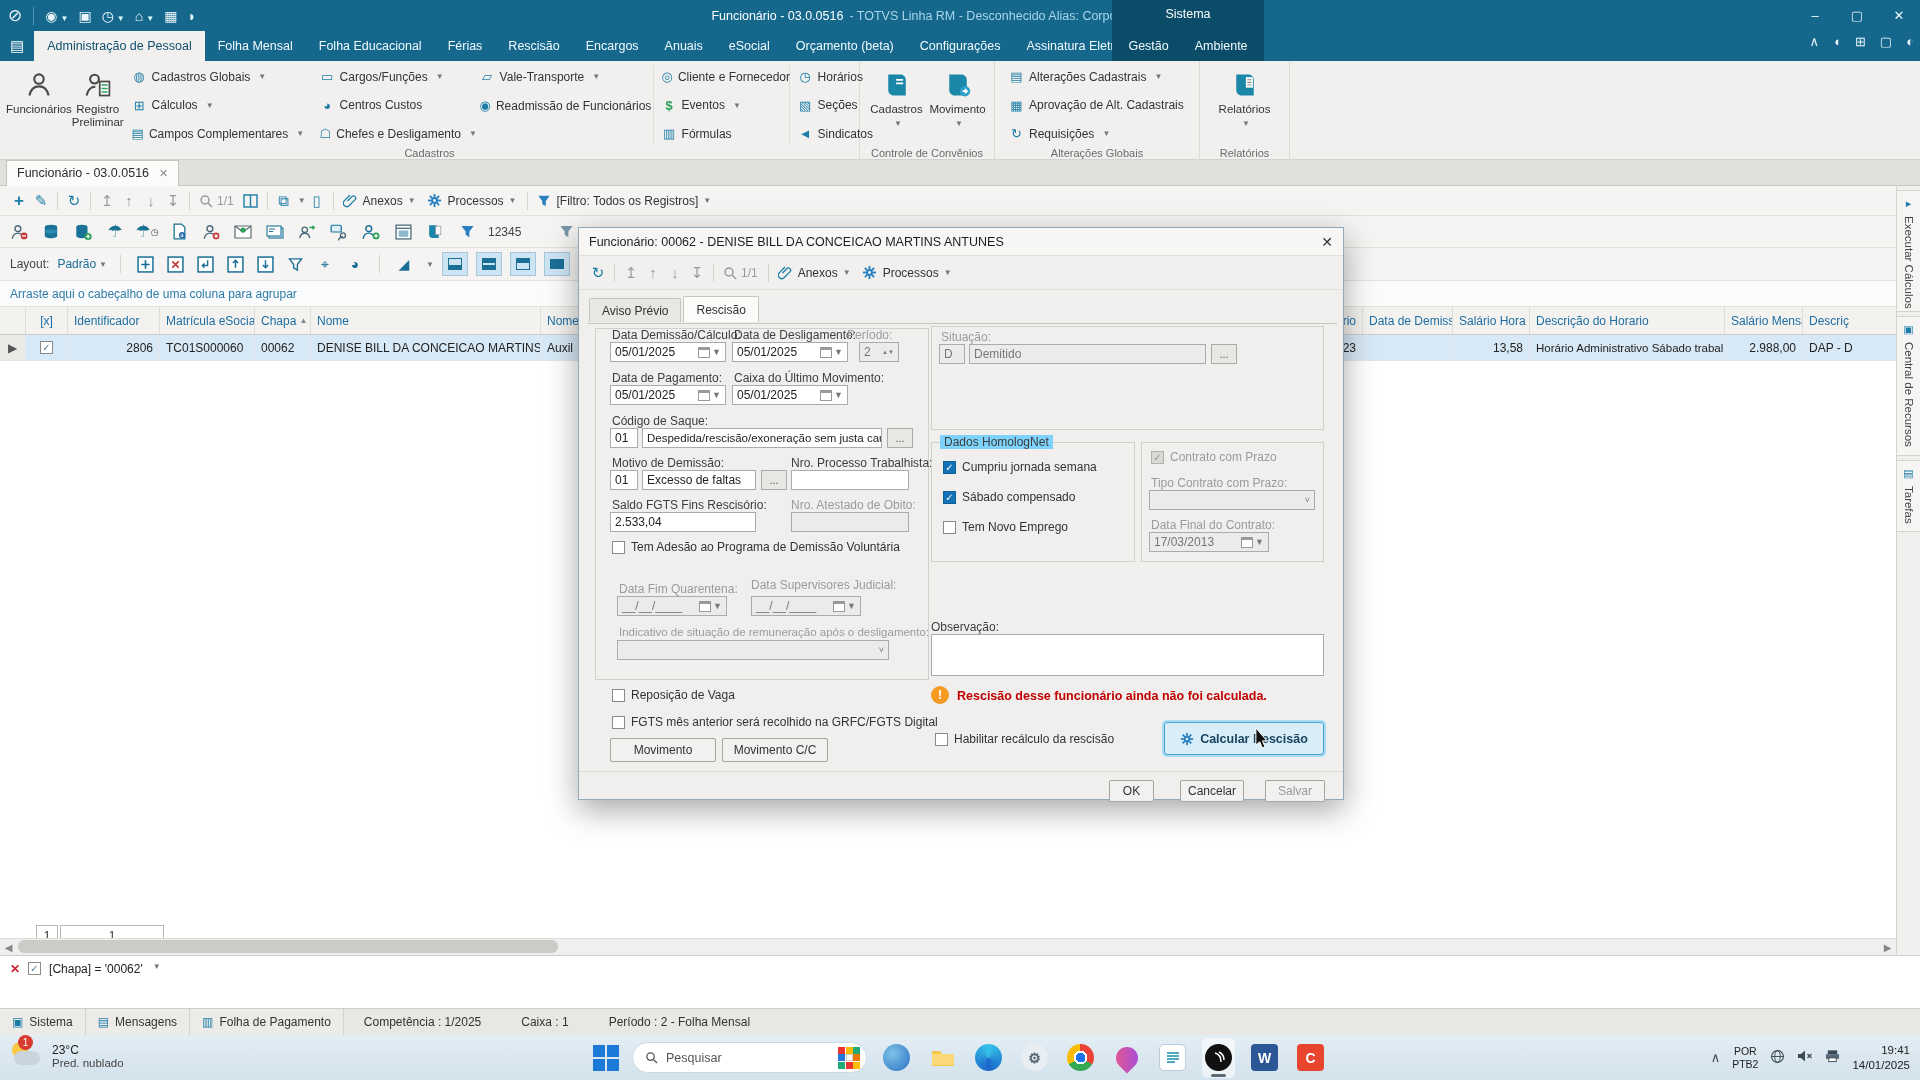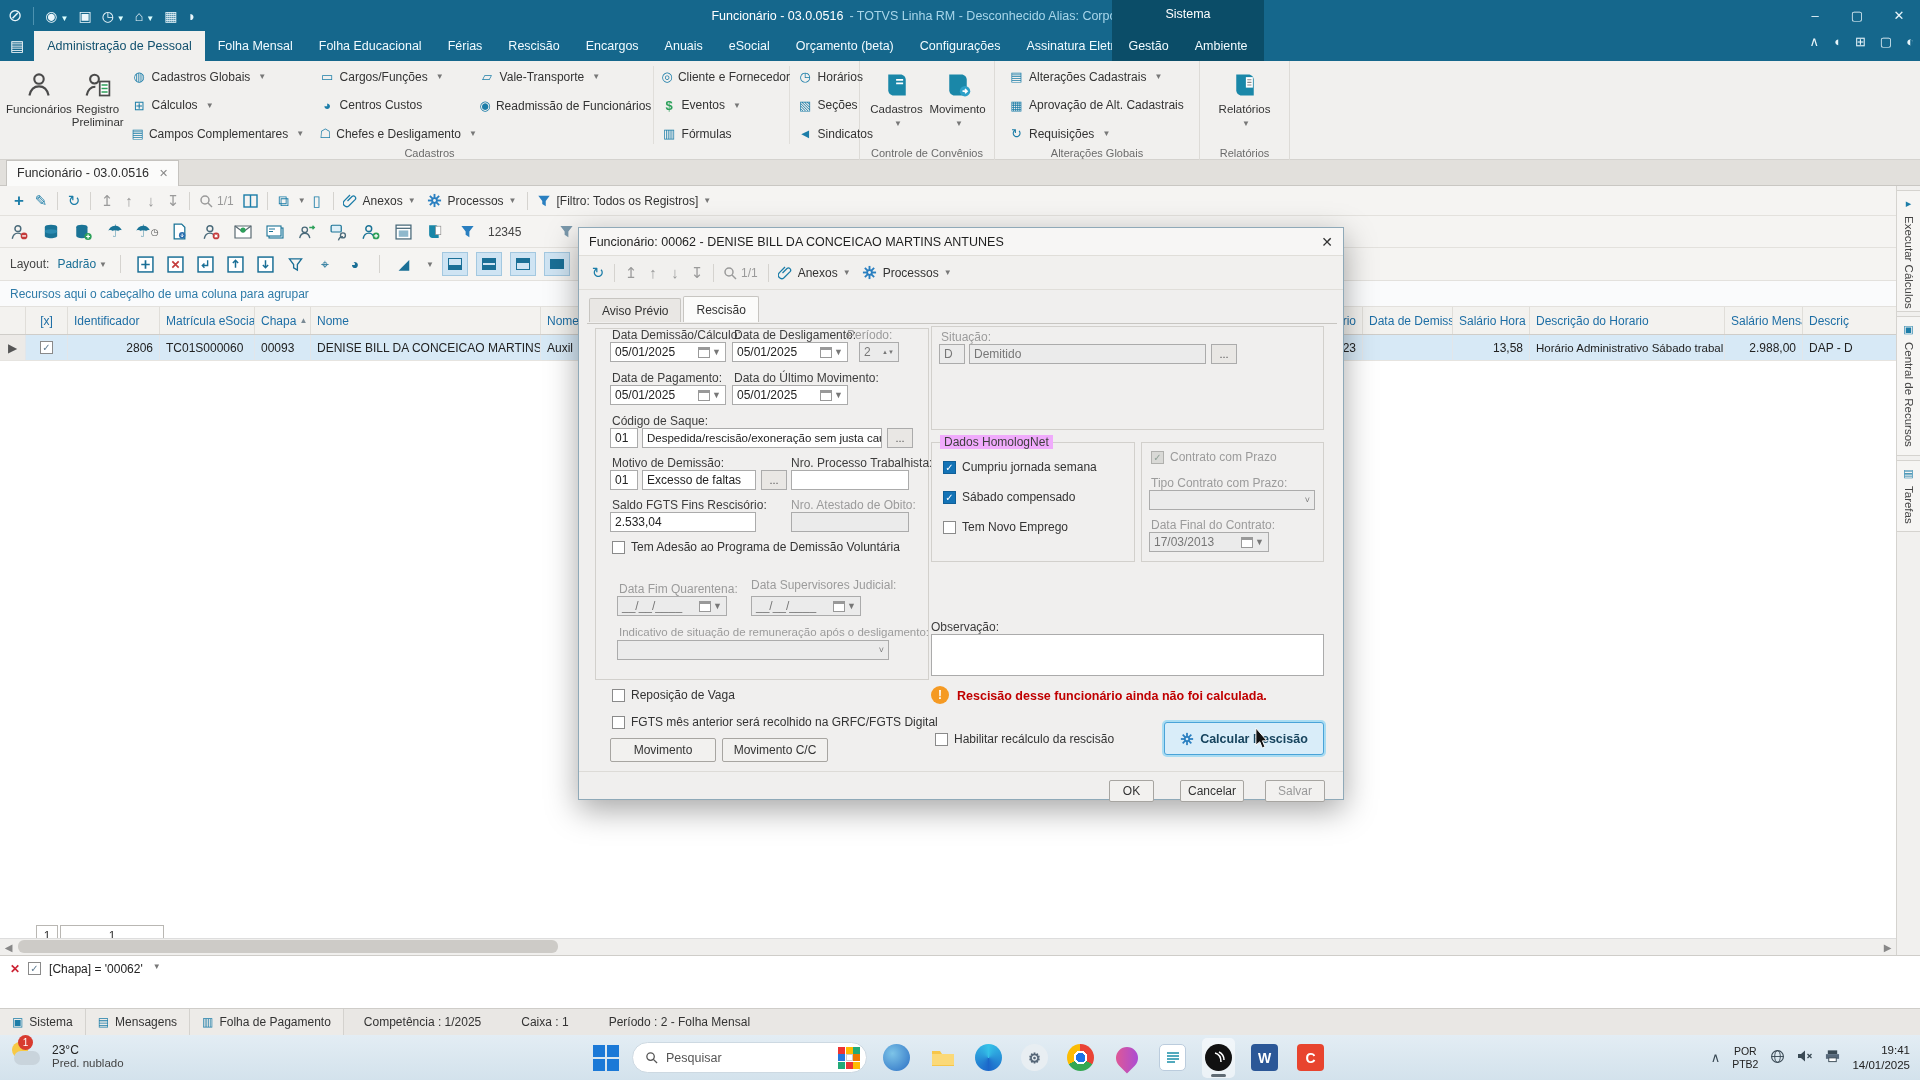--- a/index.html
+++ b/index.html
@@ -123,21 +123,21 @@
   .inp{position:absolute;height:20px;border:1px solid #ababab;background:#fff;display:flex;align-items:center;padding:0 4px;font-size:12px;color:#222;white-space:nowrap;overflow:hidden}
   .inp.dis{background:#ebebeb;color:#777}
   .dateico{margin-left:auto;display:flex;align-items:center;gap:2px;color:#777;font-size:9px}
   .cal{width:12px;height:11px;border:1px solid #999;border-top:3px solid #999;background:#fff}
   .dddots{position:absolute;height:20px;width:26px;border:1px solid #ababab;background:#e9e7e4;display:flex;align-items:center;justify-content:center;color:#555;font-size:11px}
   .chk{position:absolute;display:flex;align-items:flex-start;gap:6px;font-size:12px;color:#333;white-space:nowrap}
   .box{width:13px;height:13px;border:1px solid #8a8a8a;background:#fff;flex:none;display:flex;align-items:center;justify-content:center;color:#fff;font-size:10px;margin-top:1px}
   .box.on{background:var(--chk);border-color:#0f5f98}
   .box.dison{background:#d9d9d6;border-color:#b0b0ad;color:#8fa097}
   .gbox{position:absolute;border:1px solid #d2d0cc}
-  .gleg{position:absolute;top:-8px;left:8px;background:#f0abfc;padding:0 4px;font-size:12px;color:#3d3d3d;display:flex;gap:6px;align-items:center}
+  .gleg{position:absolute;top:-8px;left:8px;background:#7dd3fc;padding:0 4px;font-size:12px;color:#3d3d3d;display:flex;gap:6px;align-items:center}
   .btn{position:absolute;height:24px;border:1px solid #a7a5a1;background:#f2f1ef;display:flex;align-items:center;justify-content:center;font-size:12px;color:#333;border-radius:2px}
   .warnico{position:absolute;width:18px;height:18px;border-radius:50%;background:#f59a23;color:#fff;font-weight:bold;display:flex;align-items:center;justify-content:center;font-size:12px}
   .warntext{position:absolute;color:var(--red);font-weight:bold;font-size:12.5px}
   #calcbtn{position:absolute;left:585px;top:494px;width:160px;height:33px;background:#d9edf9;border:1px solid #4aa3d8;border-radius:3px;box-shadow:0 0 0 2px #a9dcf2;display:flex;align-items:center;justify-content:center;gap:6px;font-size:12.5px;color:#17445e;font-weight:bold}
   .cursor{position:absolute;z-index:9}
 </style>
 </head>
 <body>
 
 <div class="abs flex" id="titlebar">
@@ -578,21 +578,21 @@
   <span class="toggle">
       <span class="tgl t"></span>
     </span>
   <span class="toggle">
       <span class="tgl t b" style="height:10px"></span>
     </span>
   <span style="color:#1a6f96;font-size:9px;font-weight:bold;letter-spacing:1px">ABC</span>
 </div>
 
 <div class="abs" id="groupbar">
-  <span>Recursos aqui o cabeçalho de uma coluna para agrupar</span>
+  <span>Arraste aqui o cabeçalho de uma coluna para agrupar</span>
   <span>
     <svg width="15" height="15" viewBox="0 0 14 14">
         <circle cx="6" cy="6" r="4" fill="none" stroke="#6a8a9a" stroke-width="1.4"></circle>
         <path d="M9 9l4 4" stroke="#6a8a9a" stroke-width="1.4"></path>
       </svg>
   </span>
 </div>
 
 <div class="abs" id="grid">
   <div class="hrow">
@@ -616,21 +616,21 @@
     <div class="hc" style="width:78px">Salário Mensal</div>
     <div class="hc" style="width:93px;border-right:none">Descriç</div>
   </div>
   <div class="drow">
     <div class="dc" style="width:26px;justify-content:center;background:#eceae7;color:#555">▶</div>
     <div class="dc" style="width:42px;justify-content:center">
         <span class="cbx on">✓</span>
       </div>
     <div class="dc rnum" style="width:92px">2806</div>
     <div class="dc" style="width:95px">TC01S000060</div>
-    <div class="dc" style="width:56px">00093</div>
+    <div class="dc" style="width:56px">00062</div>
     <div class="dc" style="width:230px">DENISE BILL DA CONCEICAO MARTINS AN...</div>
     <div class="dc" style="width:757px">Auxil</div>
     <div class="dc rnum" style="width:65px">23</div>
     <div class="dc" style="width:90px"></div>
     <div class="dc rnum" style="width:77px">13,58</div>
     <div class="dc" style="width:195px;font-size:11.5px">Horário Administrativo Sábado trabalhado</div>
     <div class="dc rnum" style="width:78px">2.988,00</div>
     <div class="dc" style="width:93px;border-right:none">DAP - D</div>
   </div>
 </div>
@@ -858,21 +858,21 @@
   <div class="inp dis" style="left:280px;top:114px;width:40px">
       <span>2</span>
       <span class="dateico" style="flex-direction:column;font-size:6px;line-height:1">▲▼</span>
     </div>
 
   <span class="lbl" style="left:33px;top:143px">Data de Pagamento:</span>
   <div class="inp" style="left:31px;top:157px;width:116px">
       <span>05/01/2025</span>
       <span class="dateico"><span class="cal"></span>▼</span>
     </div>
-  <span class="lbl" style="left:155px;top:143px">Data do Último Movimento:</span>
+  <span class="lbl" style="left:155px;top:143px">Caixa do Último Movimento:</span>
   <div class="inp" style="left:153px;top:157px;width:116px">
       <span>05/01/2025</span>
       <span class="dateico"><span class="cal"></span>▼</span>
     </div>
 
   <span class="lbl" style="left:33px;top:186px">Código de Saque:</span>
   <div class="inp" style="left:31px;top:200px;width:28px">
       <span>01</span>
     </div>
   <div class="inp" style="left:63px;top:200px;width:240px;font-size:11.5px">

